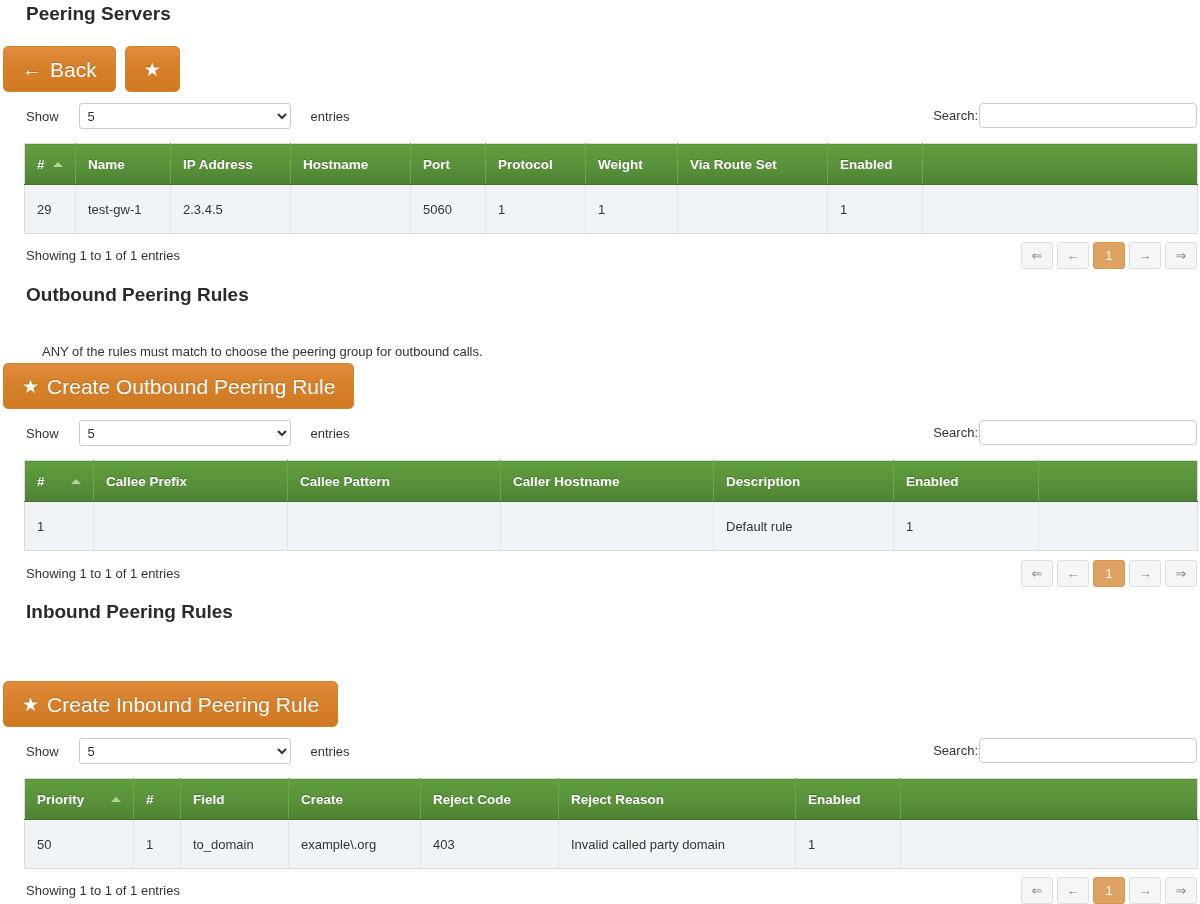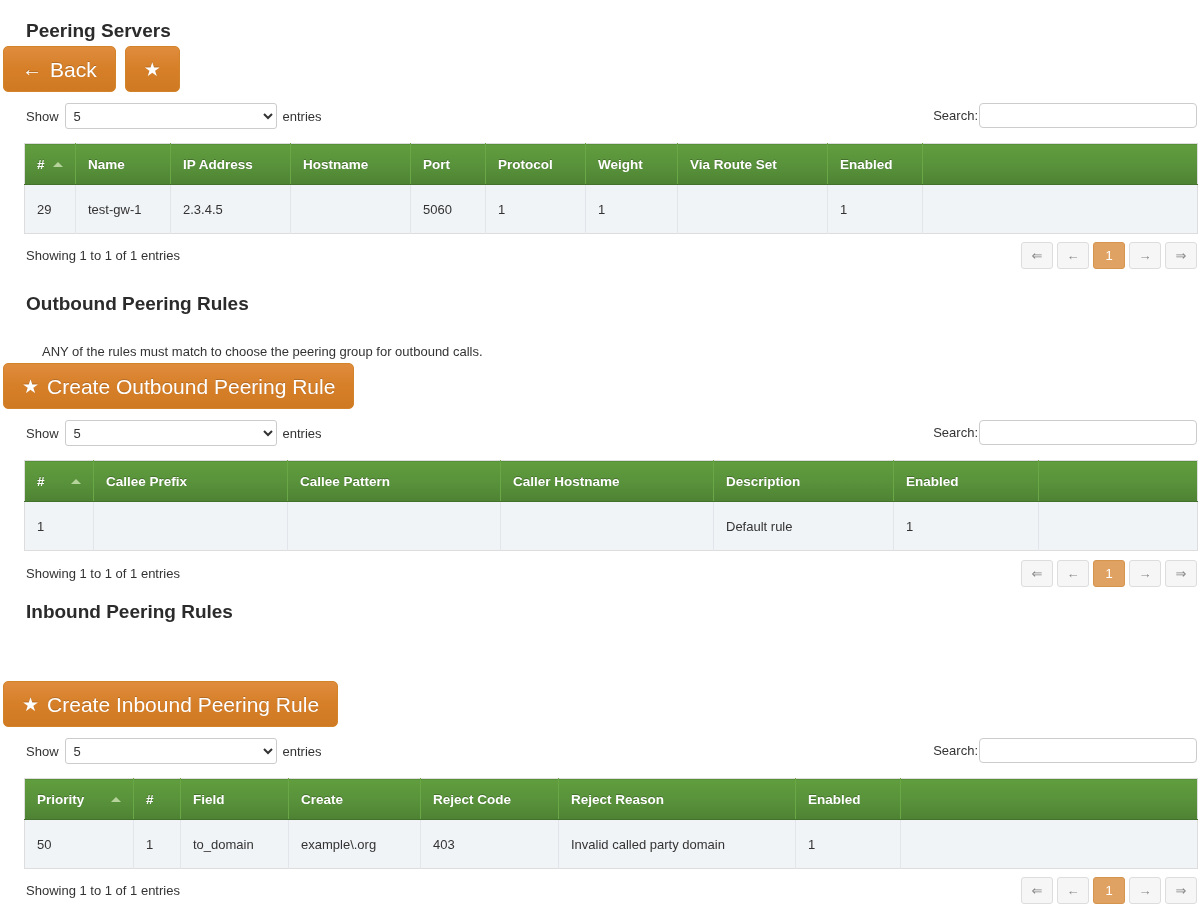--- a/index.html
+++ b/index.html
@@ -49,21 +49,21 @@
     line-height: 1;
   }
   .btn .glyph { font-size: 19px; line-height: 1; display: inline-block; }
   .btn .arrow-left { font-size: 20px; }
 
   
   .dt-top { position: relative; height: 32px; }
   .dt-length {
     position: absolute; left: 0; top: 0;
     font-size: 13px; color: #333;
-    display: flex; align-items: center; gap: 6px;
+    display: flex; align-items: center; gap: 20px;
   }
   .dt-length select {
     width: 212px; height: 26px;
     font-size: 13px;
     font-family: "Liberation Sans", sans-serif;
     border: 1px solid #cccccc;
     border-radius: 3px;
     background: #ffffff;
     color: #333;
     padding: 0 4px;
@@ -154,27 +154,27 @@
     cursor: pointer;
     font-family: "Liberation Sans", sans-serif;
   }
   .pg-btn.active {
     background: #e0a263;
     border-color: #d6954f;
     color: #ffffff;
   }
 
   
-  #peering-servers-title { position:absolute; left:26px; top:20px;text-align:center; }
+  #peering-servers-title { position:absolute; left:26px; top:3px;text-align:center; }
   #btn-row-1 { position:absolute; left:3px; top:46px; display:flex; gap:9px; }
   #servers-top { position:absolute; left:26px; top:103px; width:1171px; }
   #servers-table-wrap { position:absolute; left:24px; top:143px; }
   #servers-bottom { position:absolute; left:26px; top:242px; width:1171px; }
 
-  #outbound-title { position:absolute; left:26px; top:293px; }
+  #outbound-title { position:absolute; left:26px; top:284px; }
   #outbound-desc { position:absolute; left:26px; top:328px; }
   #btn-outbound { position:absolute; left:3px; top:363px; }
   #outbound-top { position:absolute; left:26px; top:420px; width:1171px; }
   #outbound-table-wrap { position:absolute; left:24px; top:460px; }
   #outbound-bottom { position:absolute; left:26px; top:560px; width:1171px; }
 
   #inbound-title { position:absolute; left:26px; top:601px; }
   #inbound-desc { position:absolute; left:26px; top:645px; }
   #btn-inbound { position:absolute; left:3px; top:681px; }
   #inbound-top { position:absolute; left:26px; top:738px; width:1171px; }

